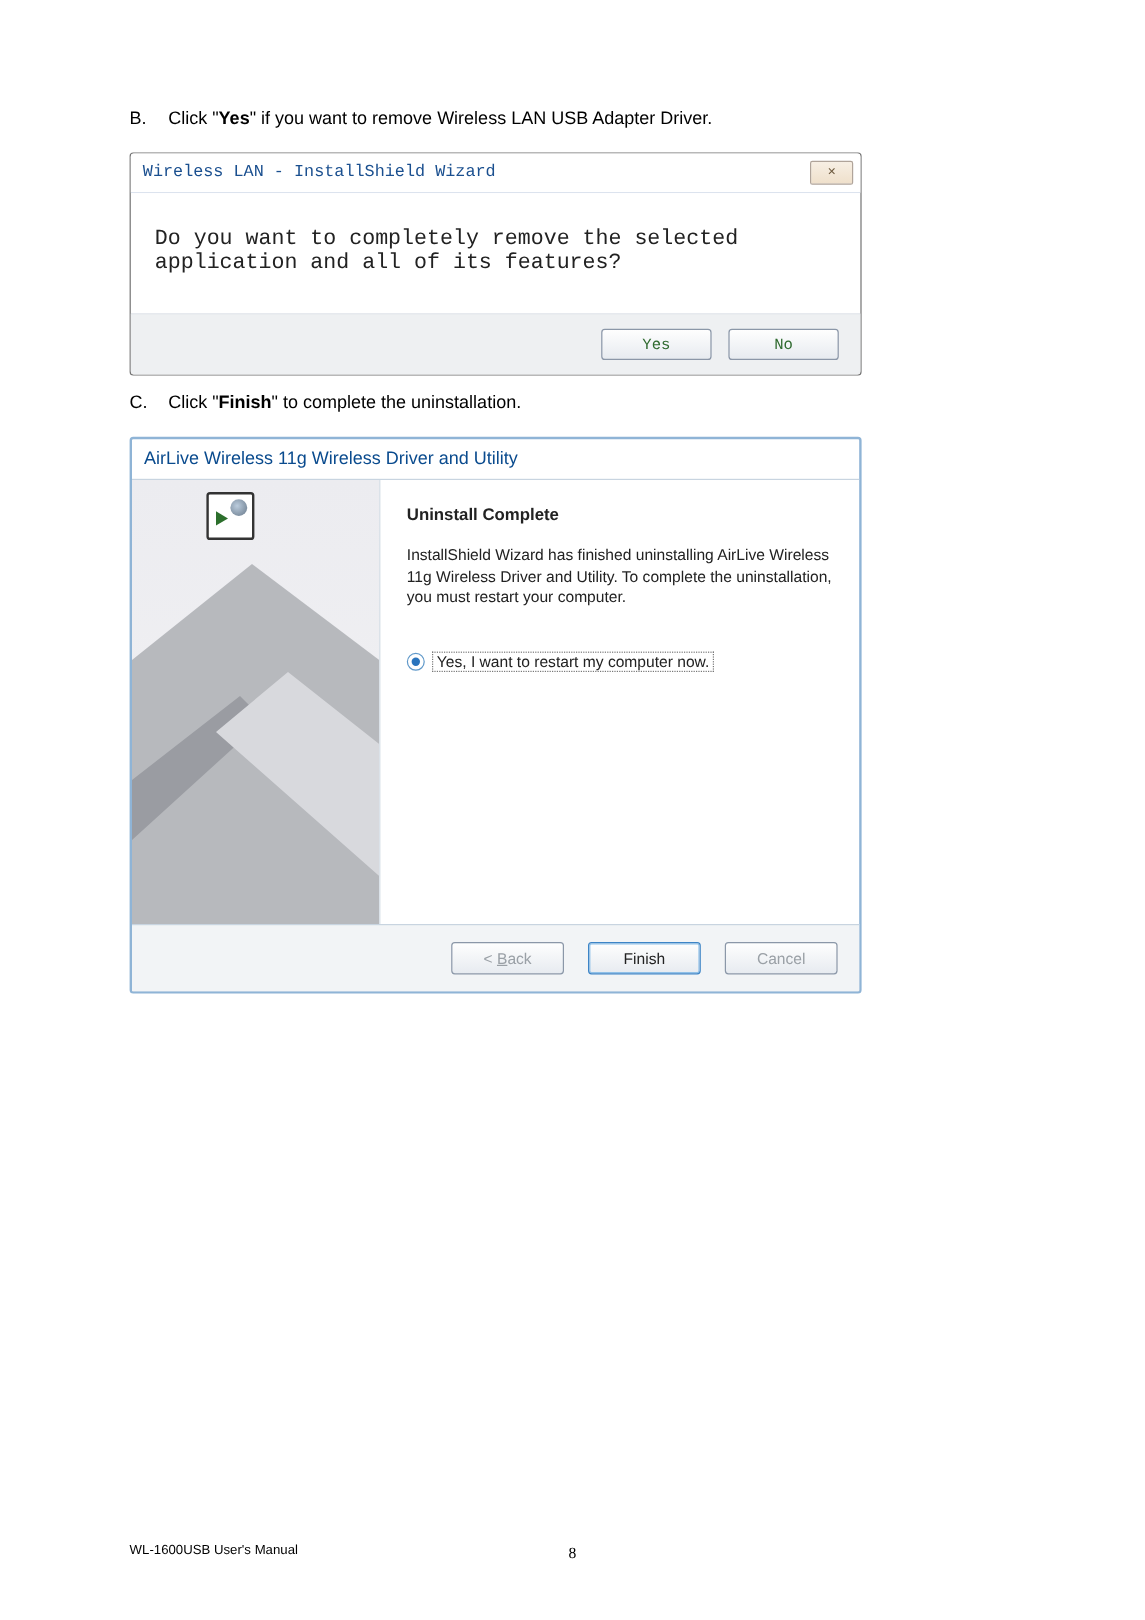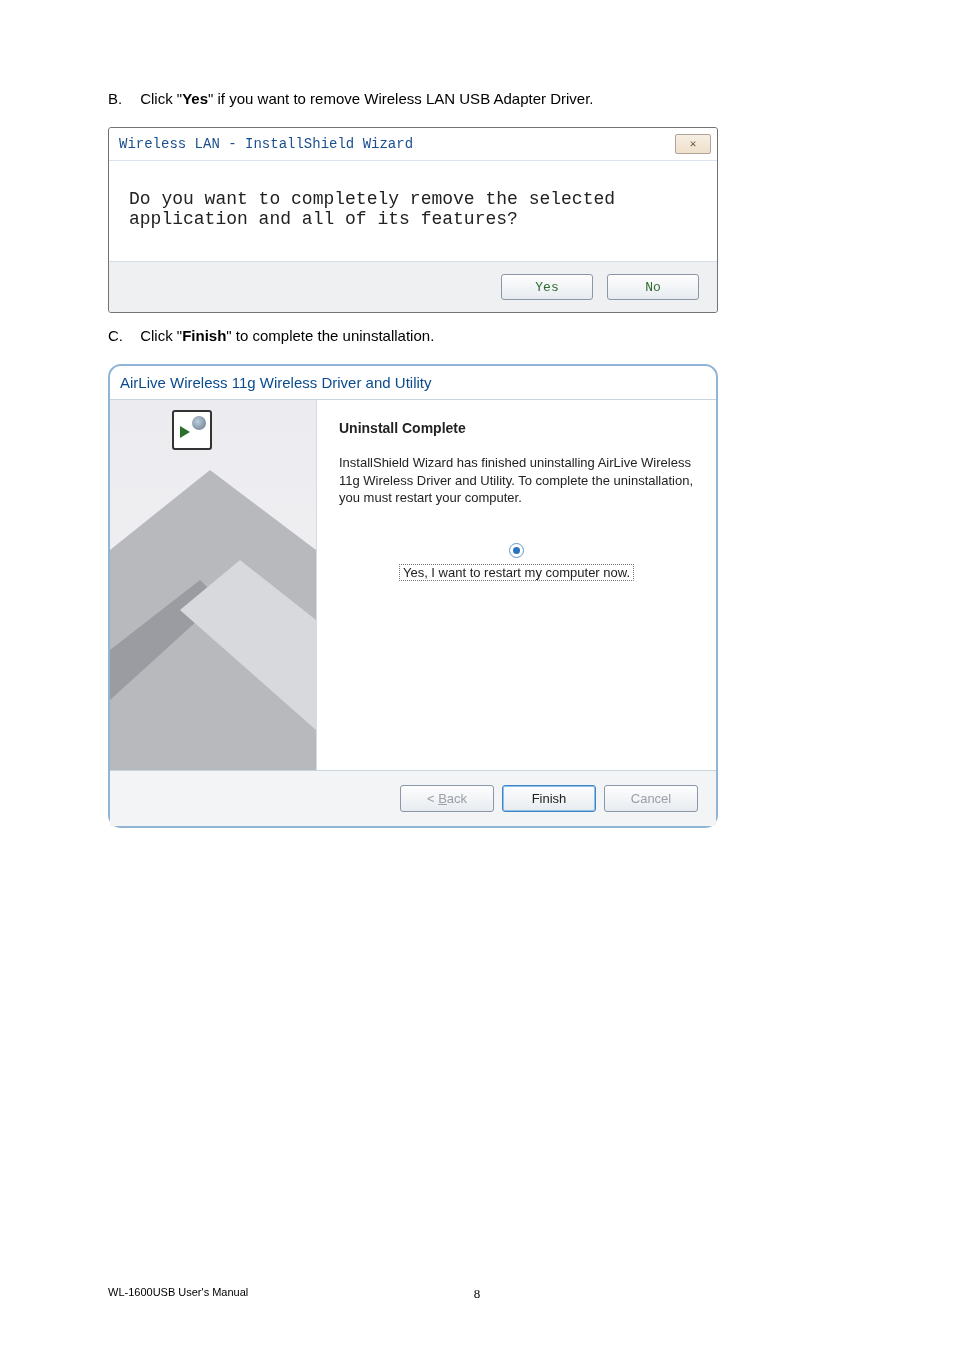--- a/index.html
+++ b/index.html
@@ -88,21 +88,21 @@
     color: #2f6a2f;
     display: flex;
     align-items: center;
     justify-content: center;
   }
 
   
   .dialog2 {
     width: 606px;
     border: 2px solid #8fb4d6;
-    border-radius: 13px;
+    border-radius: 3px;
     background: #fff;
     font-family: "Segoe UI", Tahoma, sans-serif;
     margin-top: 10px;
   }
   .dialog2 .titlebar2 {
     padding: 8px 10px;
     color: #0a4b8e;
     font-size: 15px;
   }
   .dialog2 .content {
@@ -160,21 +160,20 @@
   .desc {
     line-height: 1.35;
     margin-bottom: 36px;
   }
   .radio-row {
     display: flex;
     align-items: center;
     gap: 6px;
     margin-bottom: 20px;
     font-size: 13px;
-    flex-direction: column;
   }
   .radio {
     width: 13px;
     height: 13px;
     border: 1px solid #5f98c9;
     border-radius: 50%;
     background: #fff;
     display: flex;
     align-items: center;
     justify-content: center;
@@ -193,21 +192,21 @@
   }
   .note {
     margin-top: 8px;
     line-height: 1.35;
   }
   .dialog2 .bbar2 {
     border-top: 1px solid #c8d4e0;
     padding: 14px 18px;
     display: flex;
     justify-content: flex-end;
-    gap: 8px;
+    gap: 20px;
     background: #f2f4f6;
   }
   .winbtn2 {
     width: 92px;
     height: 25px;
     border: 1px solid #8b97a8;
     border-radius: 3px;
     background: linear-gradient(#fefefe, #e7ebf0);
     font-size: 13px;
     color: #333;

